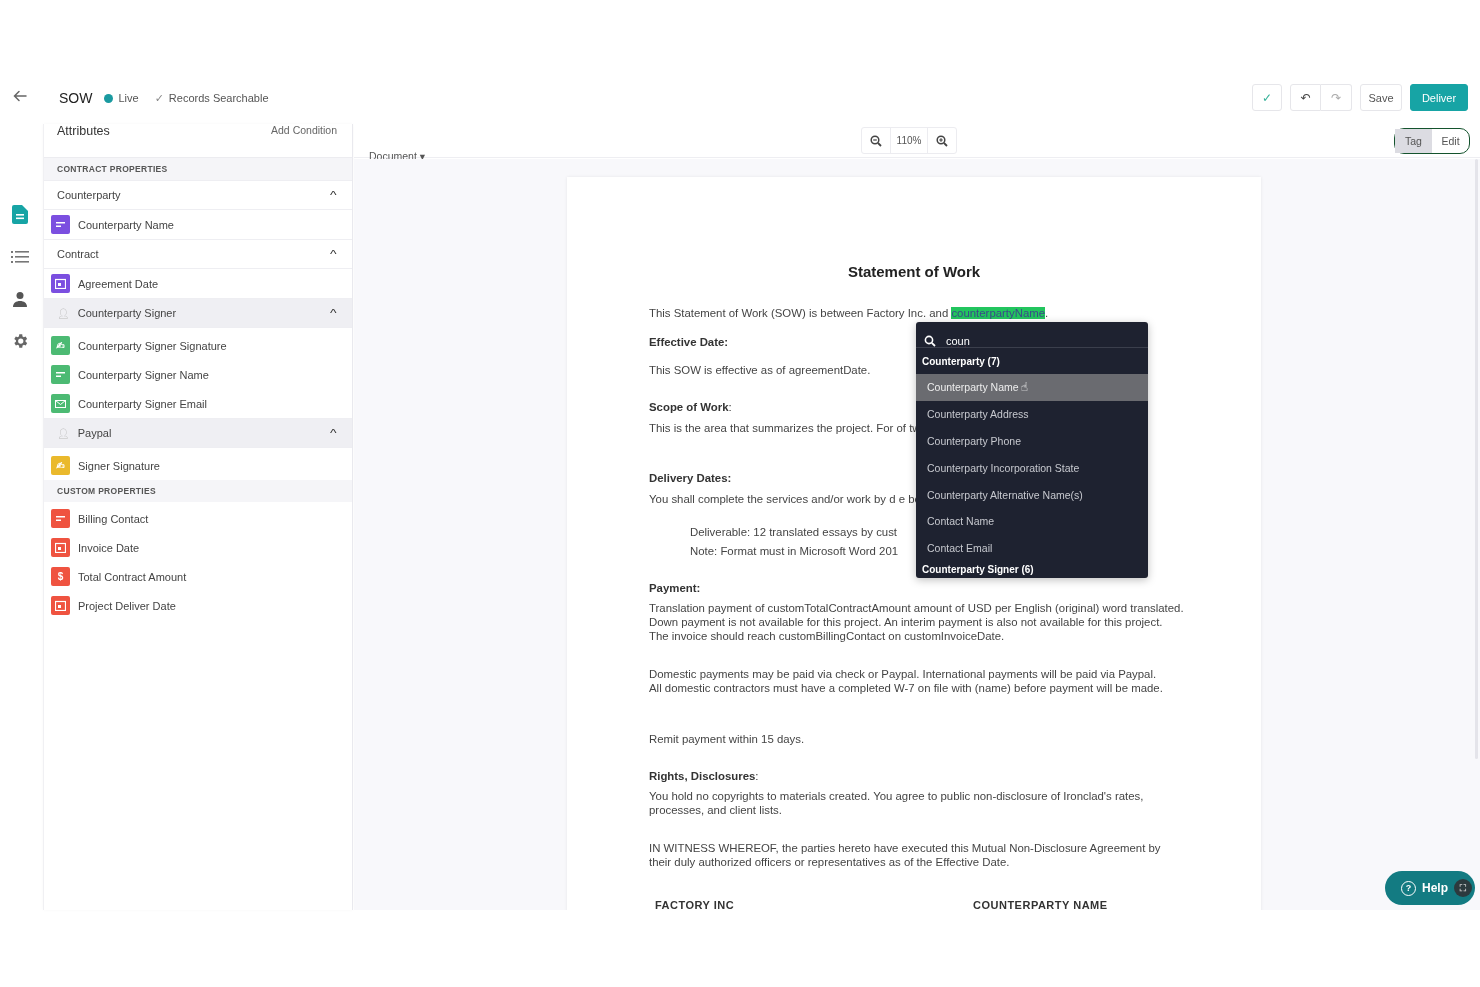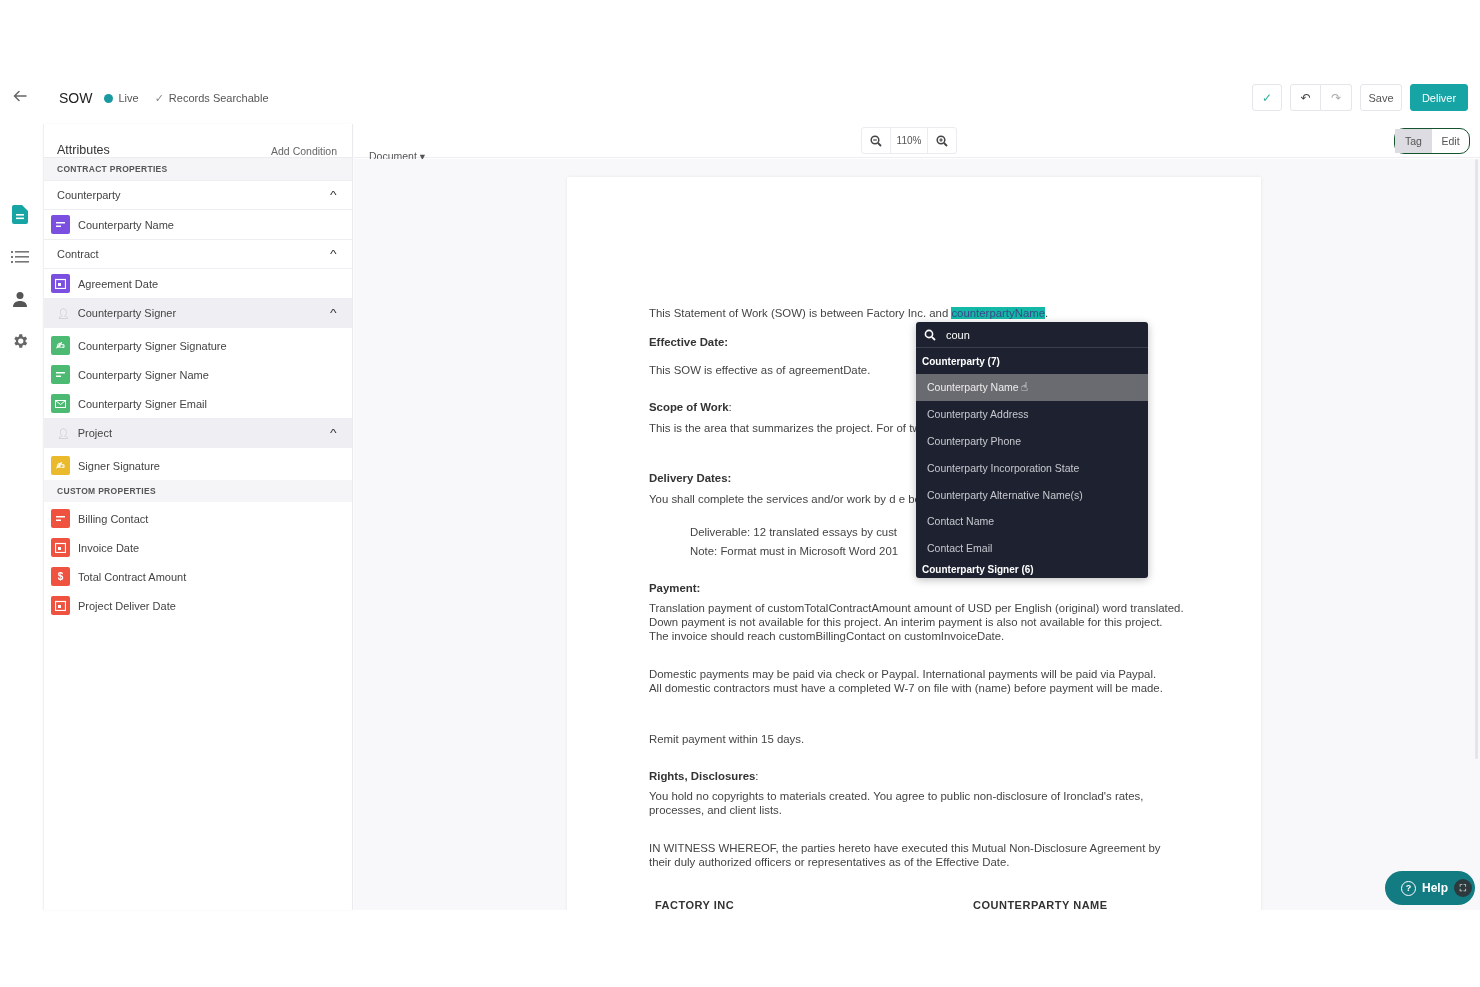--- a/index.html
+++ b/index.html
@@ -27,21 +27,21 @@
   .tbtn-group .tbtn:last-child { border-radius: 0 3px 3px 0; border-left: none; }
   .tbtn.save { width: 42px; }
   .tbtn.publish { width: 58px; background: #17a4a5; color: #fff; border-color: #17a4a5; font-weight: 500; }
 
   
   .rail { position: absolute; left: 0; top: 42px; width: 42px; height: 790px; }
   .rail-icon { position: absolute; left: 10px; width: 20px; height: 20px; cursor: pointer; display: flex; align-items: center; justify-content: center; }
 
   
   .attr-panel { position: absolute; left: 43px; top: 46px; width: 310px; height: 786px; border-right: 1px solid #e9e9ee; border-left: 1px solid #f0f0f3; background: #fff; box-shadow: 0 0 3px rgba(0,0,0,0.03); }
-  .attr-header { height: 34px; display: flex; align-items: flex-end; justify-content: space-between; padding: 0 15px 0 13px; border-bottom: 1px solid #ececf0; }
+  .attr-header { height: 34px; display: flex; align-items: flex-start; justify-content: space-between; padding: 0 15px 0 13px; border-bottom: 1px solid #ececf0; }
   .attr-title { font-size: 12.5px; color: #333; font-weight: 500; }
   .add-cond { font-size: 10.5px; color: #666; cursor: pointer; }
   .section-label { height: 22px; background: #f5f5f8; font-size: 8.5px; color: #555; letter-spacing: 0.3px; padding-left: 13px; display: flex; align-items: center; font-weight: 600; }
   .group-row { height: 30px; display: flex; align-items: center; justify-content: space-between; padding: 0 16px 0 13px; font-size: 11px; color: #444; border-bottom: 1px solid #eeeef2; border-top: 1px solid #eeeef2; cursor: pointer; }
   .group-row.grey { background: #efeff3; }
   .group-row .caret { font-size: 10px; color: #333; transform: scaleX(1.4); }
   .group-row .role-person { color: #bbb; font-size: 10px; margin-right: 8px; }
   .item-row { height: 29px; display: flex; align-items: center; padding-left: 7px; font-size: 11px; color: #444; cursor: pointer; }
   .badge { width: 19px; height: 19px; border-radius: 2px; display: flex; align-items: center; justify-content: center; margin-right: 8px; color: #fff; font-size: 10px; font-weight: 700; }
   .badge.purple { background: #7b4fe0; }
@@ -60,27 +60,27 @@
   .mode-toggle div { width: 37px; font-size: 10.5px; color: #555; display: flex; align-items: center; justify-content: center; cursor: pointer; }
   .mode-toggle .active { background: #dcdce2; }
 
   
   .canvas { position: absolute; left: 354px; top: 81px; width: 1126px; height: 751px; background: #f8f8fb; overflow: hidden; }
   .scrollbar { position: absolute; right: 2px; top: 0; width: 3px; height: 600px; background: #e4e4ea; border-radius: 2px; }
   .page { position: absolute; left: 213px; top: 18px; width: 694px; height: 760px; background: #fff; box-shadow: 0 0 3px rgba(0,0,0,0.08); font-family: "Liberation Sans", sans-serif; color: #333; }
   .page h1 { position: absolute; left: 0; width: 694px; top: 86px; text-align: center; font-size: 15px; font-weight: 700; color: #222; }
   .p { position: absolute; left: 82px; font-size: 11.4px; line-height: 14px; color: #444; width: 540px; }
   .h { position: absolute; left: 82px; font-size: 11.4px; font-weight: 700; color: #333; }
-  .hl { background: #14b8a6; color: #3a4a8a; }
+  .hl { background: #22c55e; color: #3a4a8a; }
   .indent { left: 123px; }
   .sig { position: absolute; font-size: 11px; font-weight: 700; color: #333; letter-spacing: 0.5px; }
 
   
   .ac { position: absolute; left: 916px; top: 322px; width: 232px; height: 256px; background: #1e2230; border-radius: 3px; box-shadow: 0 2px 8px rgba(0,0,0,0.25); overflow: hidden; z-index: 5; }
-  .ac-search { height: 26px; border-bottom: 1px solid #3b3f4c; display: flex; align-items: center; padding-left: 8px; }
+  .ac-search { height: 26px; border-bottom: 1px solid #3b3f4c; display: flex; align-items: flex-end; padding-left: 8px; }
   .ac-search .mag { color: #fff; font-size: 11px; margin-right: 10px; }
   .ac-input { background: transparent; border: none; color: #fff; font-size: 11px; font-family: "Liberation Sans", sans-serif; outline: none; width: 180px; text-decoration: underline wavy #e04848; text-decoration-thickness: 1px; }
   .ac-group { height: 26px; font-size: 10px; font-weight: 700; color: #fff; padding-left: 6px; display: flex; align-items: center; }
   .ac-item { height: 26.8px; font-size: 10.5px; color: #c7c9cf; padding-left: 11px; display: flex; align-items: center; cursor: pointer; }
   .ac-item.hover { background: #6a6b70; color: #eee; }
   .ac-group.bottom { height: 16px; }
   .cursor { font-size: 12px; margin-left: 2px; color: #fff; }
 
   
   .help { position: absolute; left: 1385px; top: 871px; width: 90px; height: 34px; border-radius: 17px; background: #137b82; color: #fff; font-size: 12px; font-weight: 700; display: flex; align-items: center; padding-left: 16px; gap: 6px; cursor: pointer; z-index: 6; }
@@ -211,21 +211,21 @@
     <div class="item-row">
       <span class="badge green">
           <svg width="11" height="8">
             <rect x="0.5" y="0.5" width="10" height="7" fill="none" stroke="#fff"></rect>
             <path d="M0.5 0.5 5.5 4.5 10.5 0.5" fill="none" stroke="#fff"></path>
           </svg>
         </span>
       <span>Counterparty Signer Email</span>
     </div>
     <div class="group-row grey">
-      <span><span class="role-person">👤︎</span><span>Project</span></span>
+      <span><span class="role-person">👤︎</span><span>Paypal</span></span>
       <span class="caret">^</span>
     </div>
     <div class="item-row" style="margin-top:3px">
       <span class="badge yellow">✍︎</span>
       <span>Signer Signature</span>
     </div>
 
     <div class="section-label">CUSTOM PROPERTIES</div>
     <div class="item-row" style="margin-top:2px">
       <span class="badge red">
@@ -281,20 +281,21 @@
     </div>
     <div class="mode-toggle">
       <div class="active">Tag</div>
       <div>Edit</div>
     </div>
   </div>
 
   <div class="canvas">
     <div class="scrollbar"></div>
     <div class="page">
+      <h1>Statement of Work</h1>
       <div class="p" style="top:129px"><span>This Statement of Work (SOW) is between Factory Inc. and </span><span class="hl">counterpartyName</span><span>.</span></div>
 
       <div class="h" style="top:159px">Effective Date:</div>
       <div class="p" style="top:186px">This SOW is effective as of agreementDate.</div>
 
       <div class="h" style="top:224px"><span>Scope of Work</span><span style="font-weight:400">:</span></div>
       <div class="p" style="top:244px;width:510px">This is the area that summarizes the project. For                                                   of twelve fitness essays.</div>
 
       <div class="h" style="top:295px">Delivery Dates:</div>
       <div class="p" style="top:315px;width:516px">You shall complete the services and/or work by d                                                    e below.</div>

